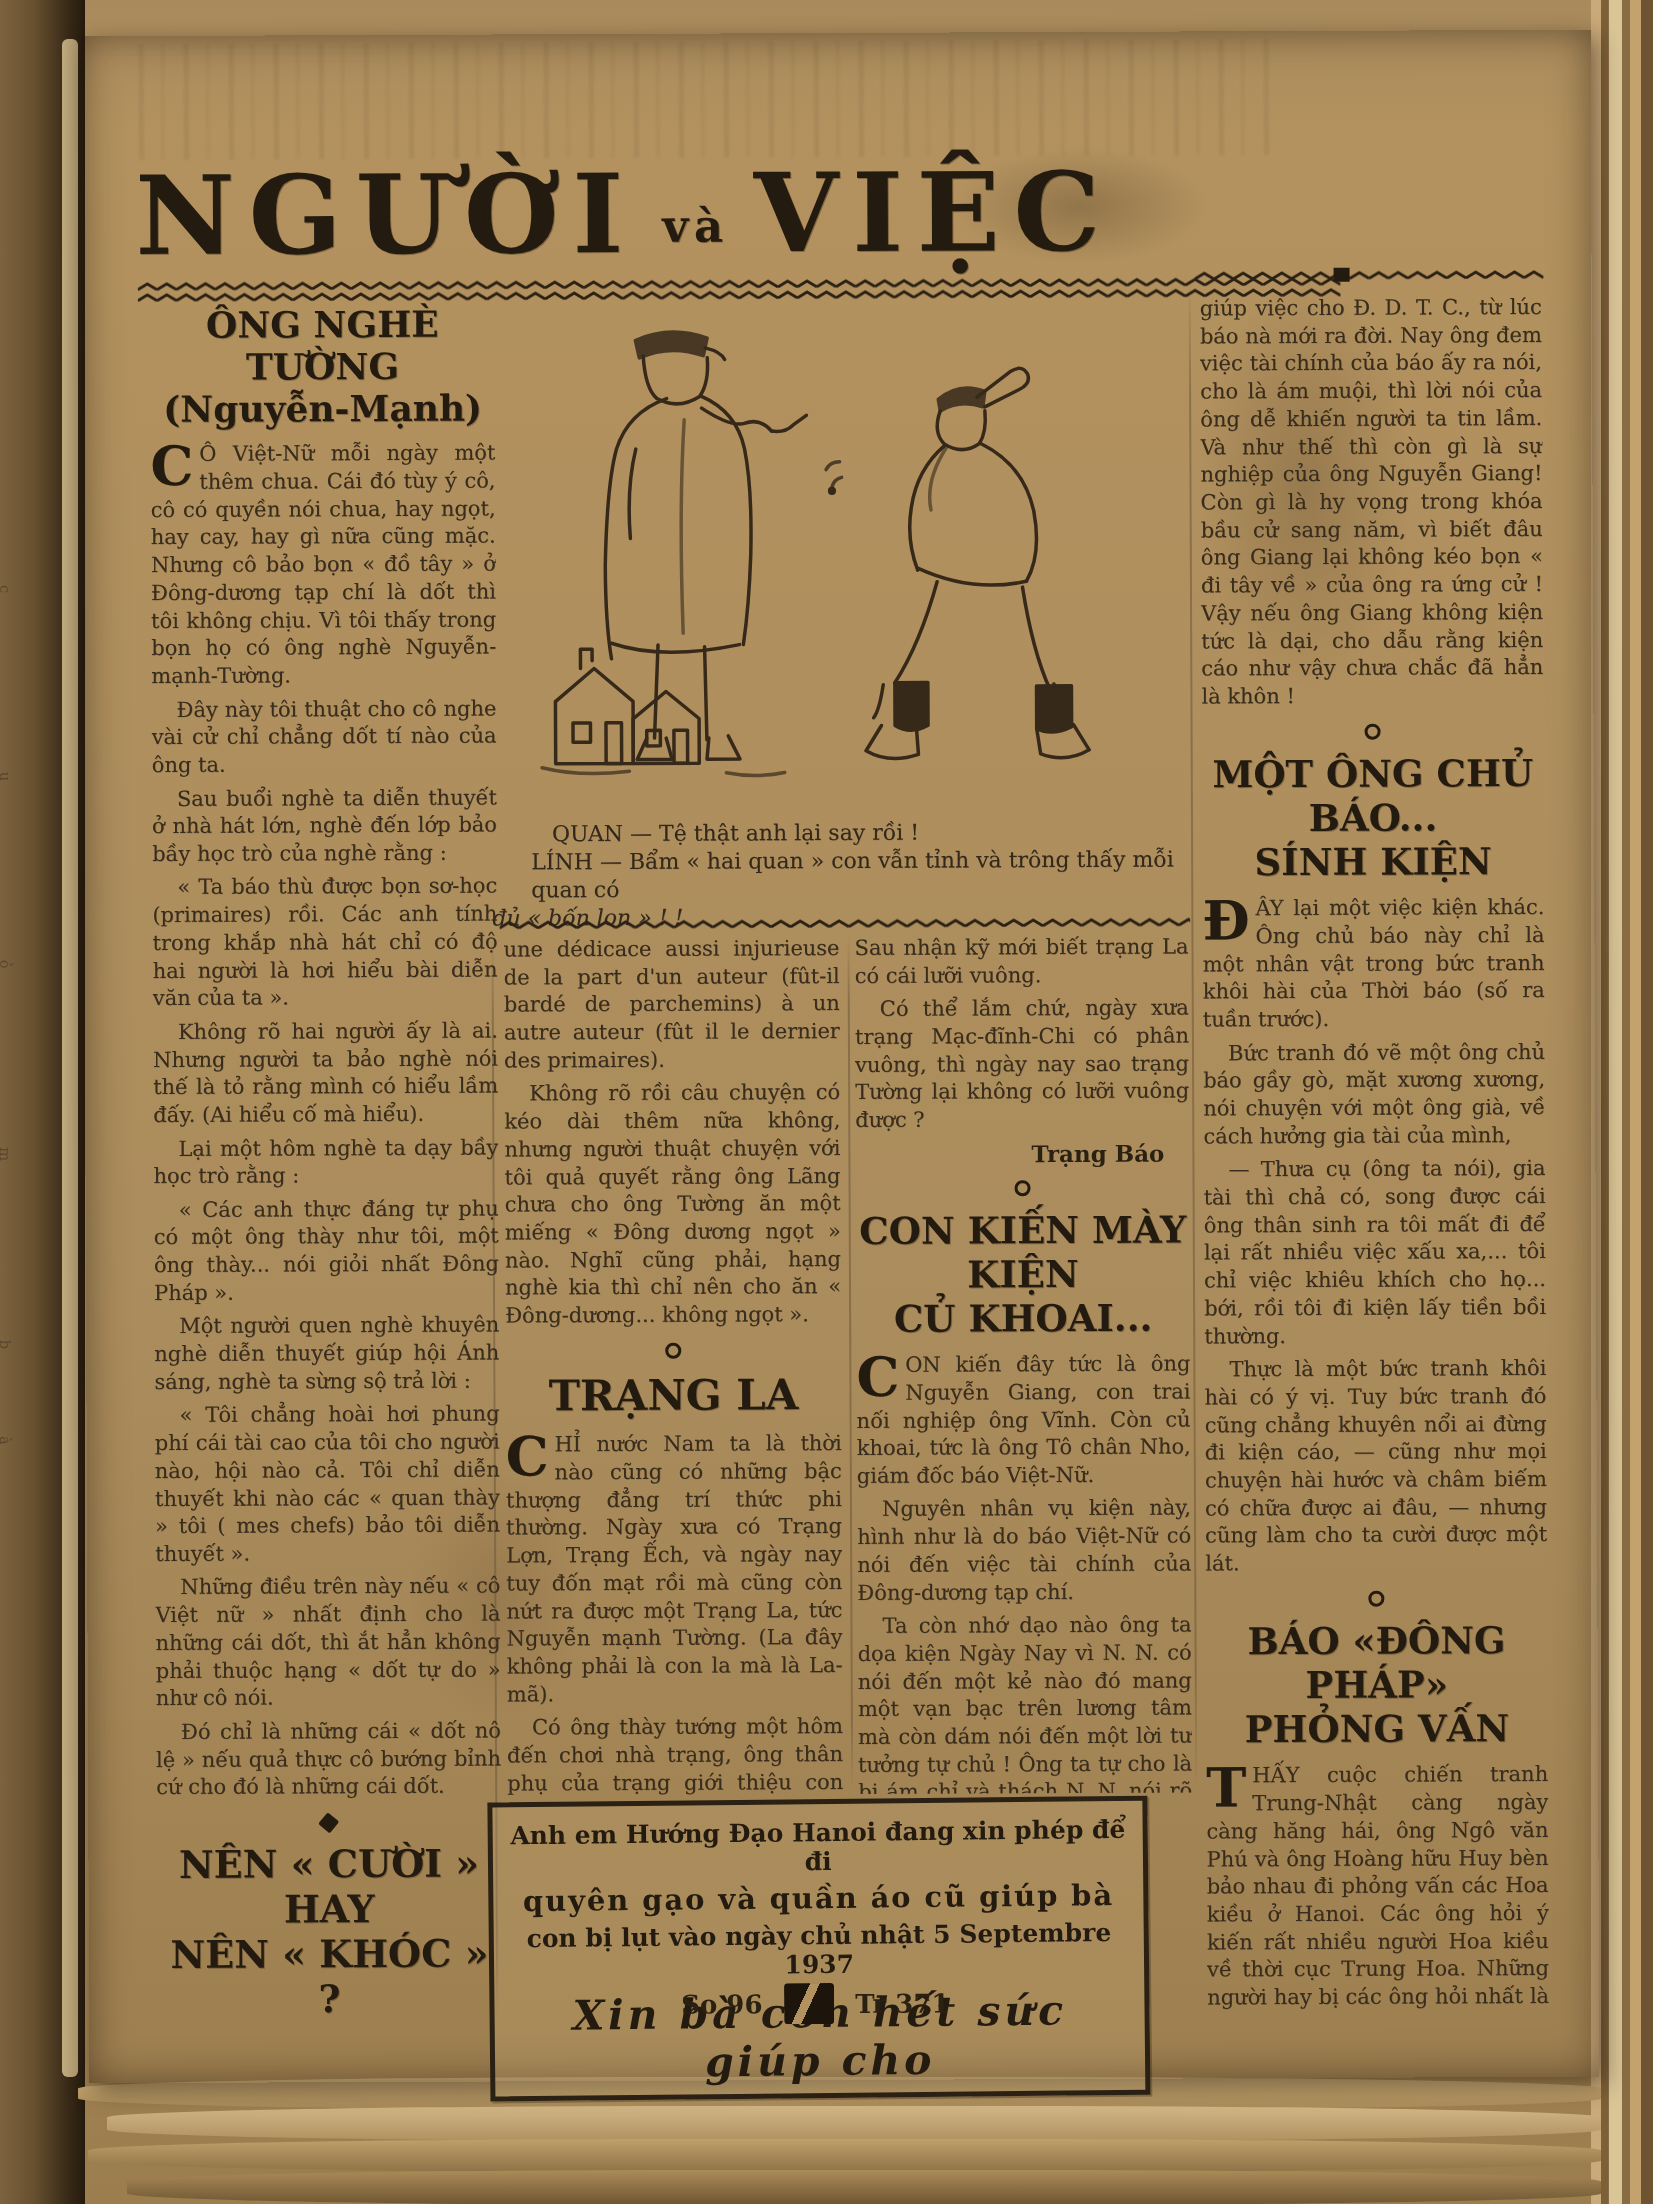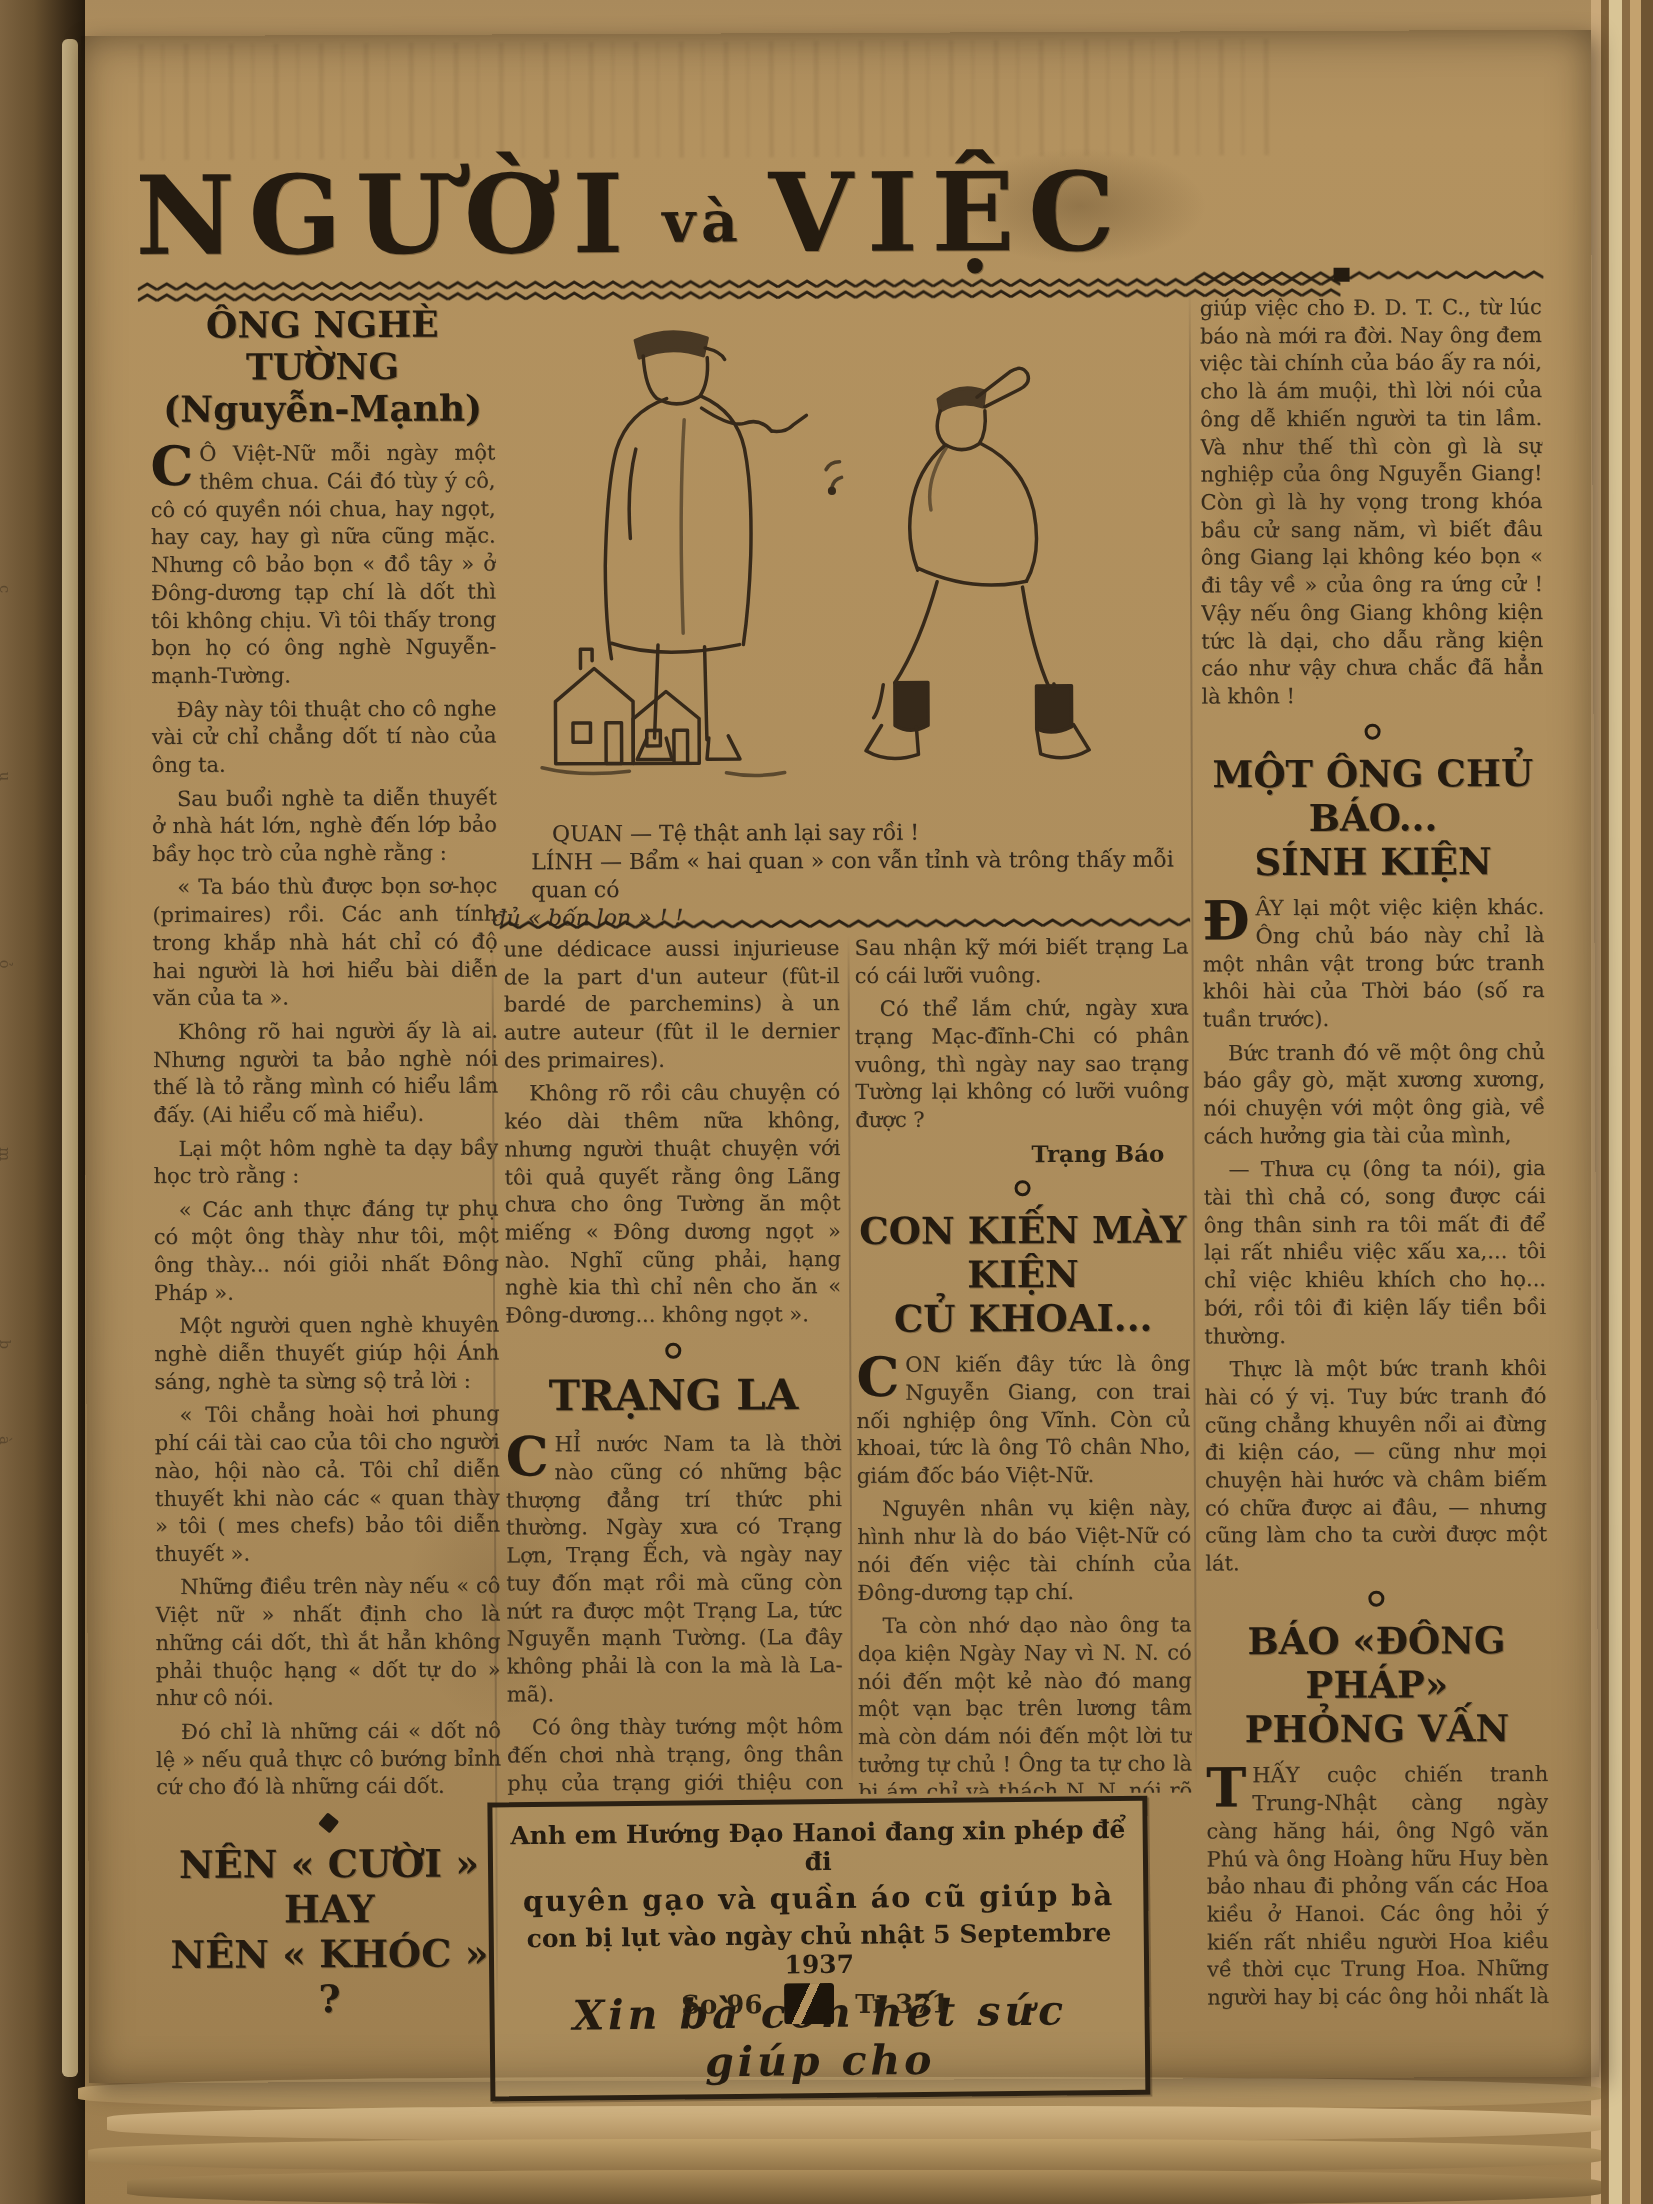--- a/index.html
+++ b/index.html
@@ -29,21 +29,21 @@
     box-shadow:0 0 39px rgba(30,20,8,.5) inset, 5.8px 7.8px 23px rgba(20,12,4,.45);
     transform:rotate(-.25deg);color:#33281a;}
   .smudge{position:absolute;border-radius:50%;pointer-events:none;}
   .inkstreaks{position:absolute;left:58px;top:7.8px;width:1145px;height:116px;opacity:.5;
     background:repeating-linear-gradient(90deg, rgba(74,54,30,.18) 0 4.9px, transparent 4.9px 22px, rgba(74,54,30,.10) 22px 26px, transparent 26px 45px);
     filter:blur(1px);}
   
   .masthead{position:absolute;left:54px;top:116px;width:1261px;white-space:nowrap;
     color:#241b10;text-shadow:1px 1px 0 rgba(40,25,10,.35);}
   .masthead .big{font-size:109px;font-weight:bold;letter-spacing:13.6px;}
-  .masthead .small{font-size:57px;font-weight:bold;letter-spacing:5.8px;margin:0 25px;position:relative;top:-9.7px;}
+  .masthead .small{font-size:45px;font-weight:bold;letter-spacing:5.8px;margin:0 25px;position:relative;top:-9.7px;}
   .wave{position:absolute;height:13.6px;}
   
   .col{position:absolute;overflow:hidden;text-align:justify;}
   .col p{margin:0 0 5.8px 0;font-size:21px;line-height:1.32;text-indent:25px;
     color:#382c1c;text-shadow:0.4px 0.4px 0 rgba(56,44,28,.35);}
   .col p.drop{text-indent:0;}
   .dropcap{float:left;font-size:54px;line-height:.78;font-weight:bold;padding:3.9px 5.8px 0 0;color:#241b10;}
   .article-head{font-weight:bold;text-align:center;color:#241b10;margin:9.7px 0 11.6px 0;text-indent:0;
     text-shadow:1px 1px 0 rgba(40,25,10,.3);}
   .article-head .hl{display:block;}

